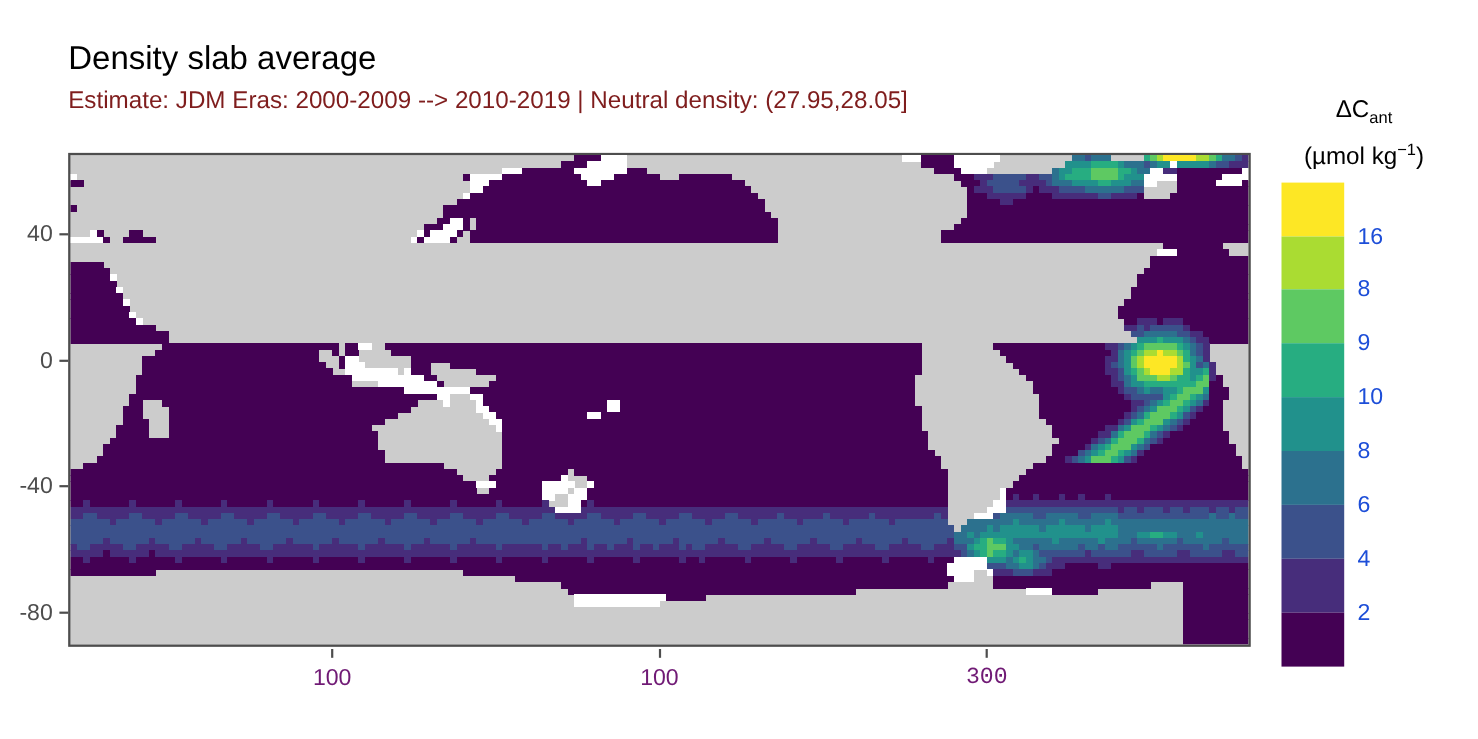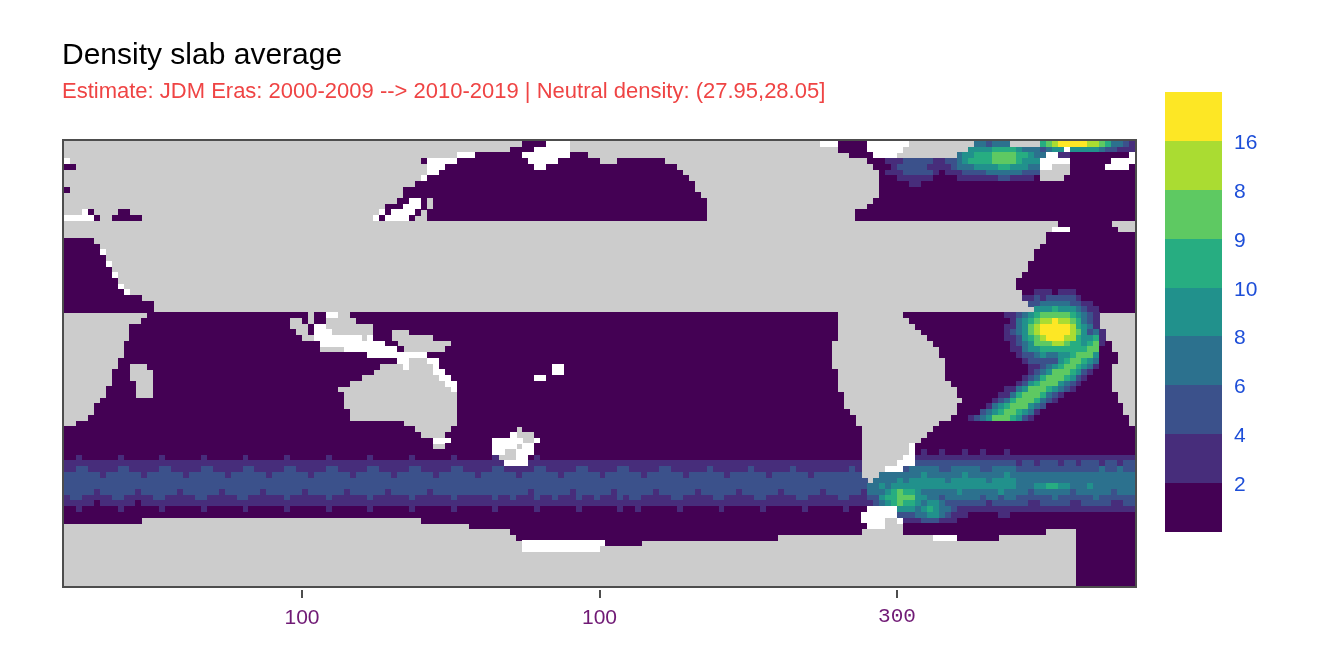--- a/index.html
+++ b/index.html
@@ -31,21 +31,21 @@
   }
   .fig-title {
     font-size: 30px;
     line-height: 36px;
     color: #000;
     white-space: nowrap;
   }
   .fig-subtitle {
     font-size: 22px;
     line-height: 30px;
-    color: #ef4444;
+    color: #7f1d1d;
     white-space: nowrap;
     margin-top: 4px;
   }
 
   
   .panel {
     position: absolute;
     left: 62px;
     top: 139px;
     width: 1075px;
@@ -1075,30 +1075,45 @@
         <rect x="1011.50" y="405.06" width="59.85" height="6.06" fill="#440154"></rect>
         <rect x="1011.50" y="410.77" width="59.85" height="6.06" fill="#440154"></rect>
         <rect x="1011.50" y="416.47" width="59.85" height="6.06" fill="#440154"></rect>
         <rect x="1011.50" y="422.18" width="59.85" height="6.06" fill="#440154"></rect>
         <rect x="1011.50" y="427.88" width="59.85" height="6.06" fill="#440154"></rect>
         <rect x="1011.50" y="433.59" width="59.85" height="6.06" fill="#440154"></rect>
         <rect x="1011.50" y="439.29" width="59.85" height="6.06" fill="#440154"></rect>
       </svg>
   </div>
 
+  <div id="y-axis">
+      <div class="ytick-label" style="top: 73.7742px; right: 14px;">40</div>
+      <div class="ytick-mark" style="top: 73.7742px; right: 0px;"></div>
+      <div class="ytick-label" style="top: 188.613px; right: 14px;">0</div>
+      <div class="ytick-mark" style="top: 188.613px; right: 0px;"></div>
+      <div class="ytick-label" style="top: 303.452px; right: 14px;">-40</div>
+      <div class="ytick-mark" style="top: 303.452px; right: 0px;"></div>
+      <div class="ytick-label" style="top: 418.29px; right: 14px;">-80</div>
+      <div class="ytick-mark" style="top: 418.29px; right: 0px;"></div>
+    </div>
   <div id="x-axis">
       <div class="xtick-mark" style="left: 240px;"></div>
       <div class="xtick-label" style="left: 240px;">100</div>
       <div class="xtick-mark" style="left: 537.5px;"></div>
       <div class="xtick-label" style="left: 537.5px;">100</div>
       <div class="xtick-mark" style="left: 835px;"></div>
       <div class="xtick-label" style="left: 835px; font-family: Liberation Mono, monospace;">300</div>
     </div>
 
   <div class="legend">
+    <div class="legend-title">
+      <span>ΔC</span><span class="sub">ant</span>
+      <br>
+      <span>(µmol kg</span><span class="sup">−1</span><span>)</span>
+    </div>
     <div class="legend-bar-wrap">
       <div class="legend-bar" id="legend-bar">
           <div class="legend-swatch" style="height: 48.8889px; background: rgb(253, 231, 37);"></div>
           <div class="legend-swatch" style="height: 48.8889px; background: rgb(170, 220, 50);"></div>
           <div class="legend-swatch" style="height: 48.8889px; background: rgb(94, 201, 98);"></div>
           <div class="legend-swatch" style="height: 48.8889px; background: rgb(39, 173, 129);"></div>
           <div class="legend-swatch" style="height: 48.8889px; background: rgb(33, 145, 140);"></div>
           <div class="legend-swatch" style="height: 48.8889px; background: rgb(44, 113, 142);"></div>
           <div class="legend-swatch" style="height: 48.8889px; background: rgb(59, 81, 139);"></div>
           <div class="legend-swatch" style="height: 48.8889px; background: rgb(71, 45, 123);"></div>

